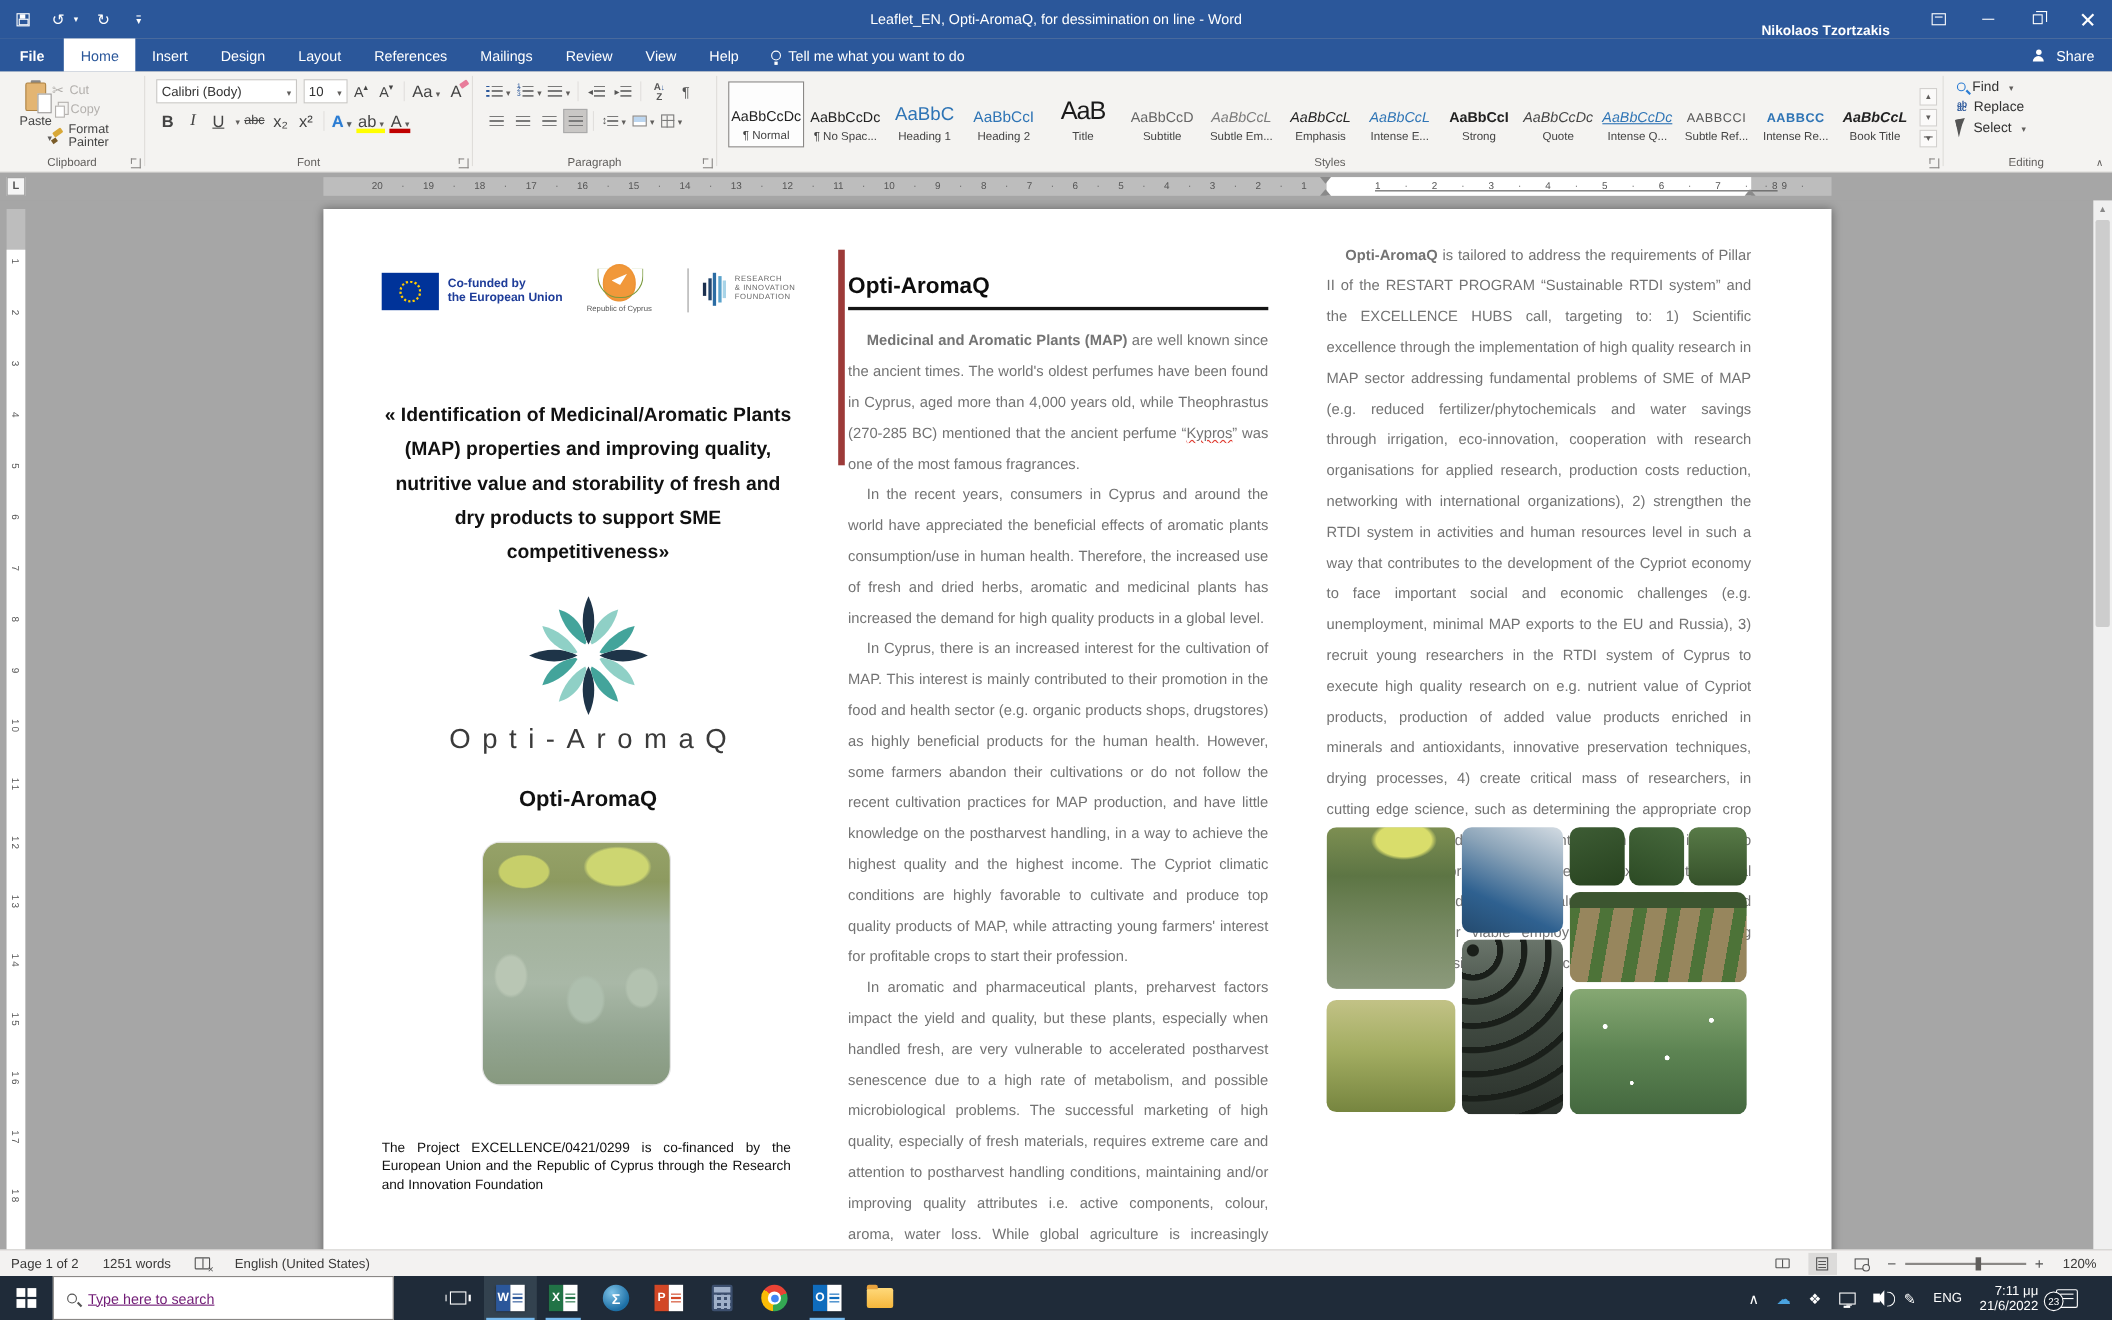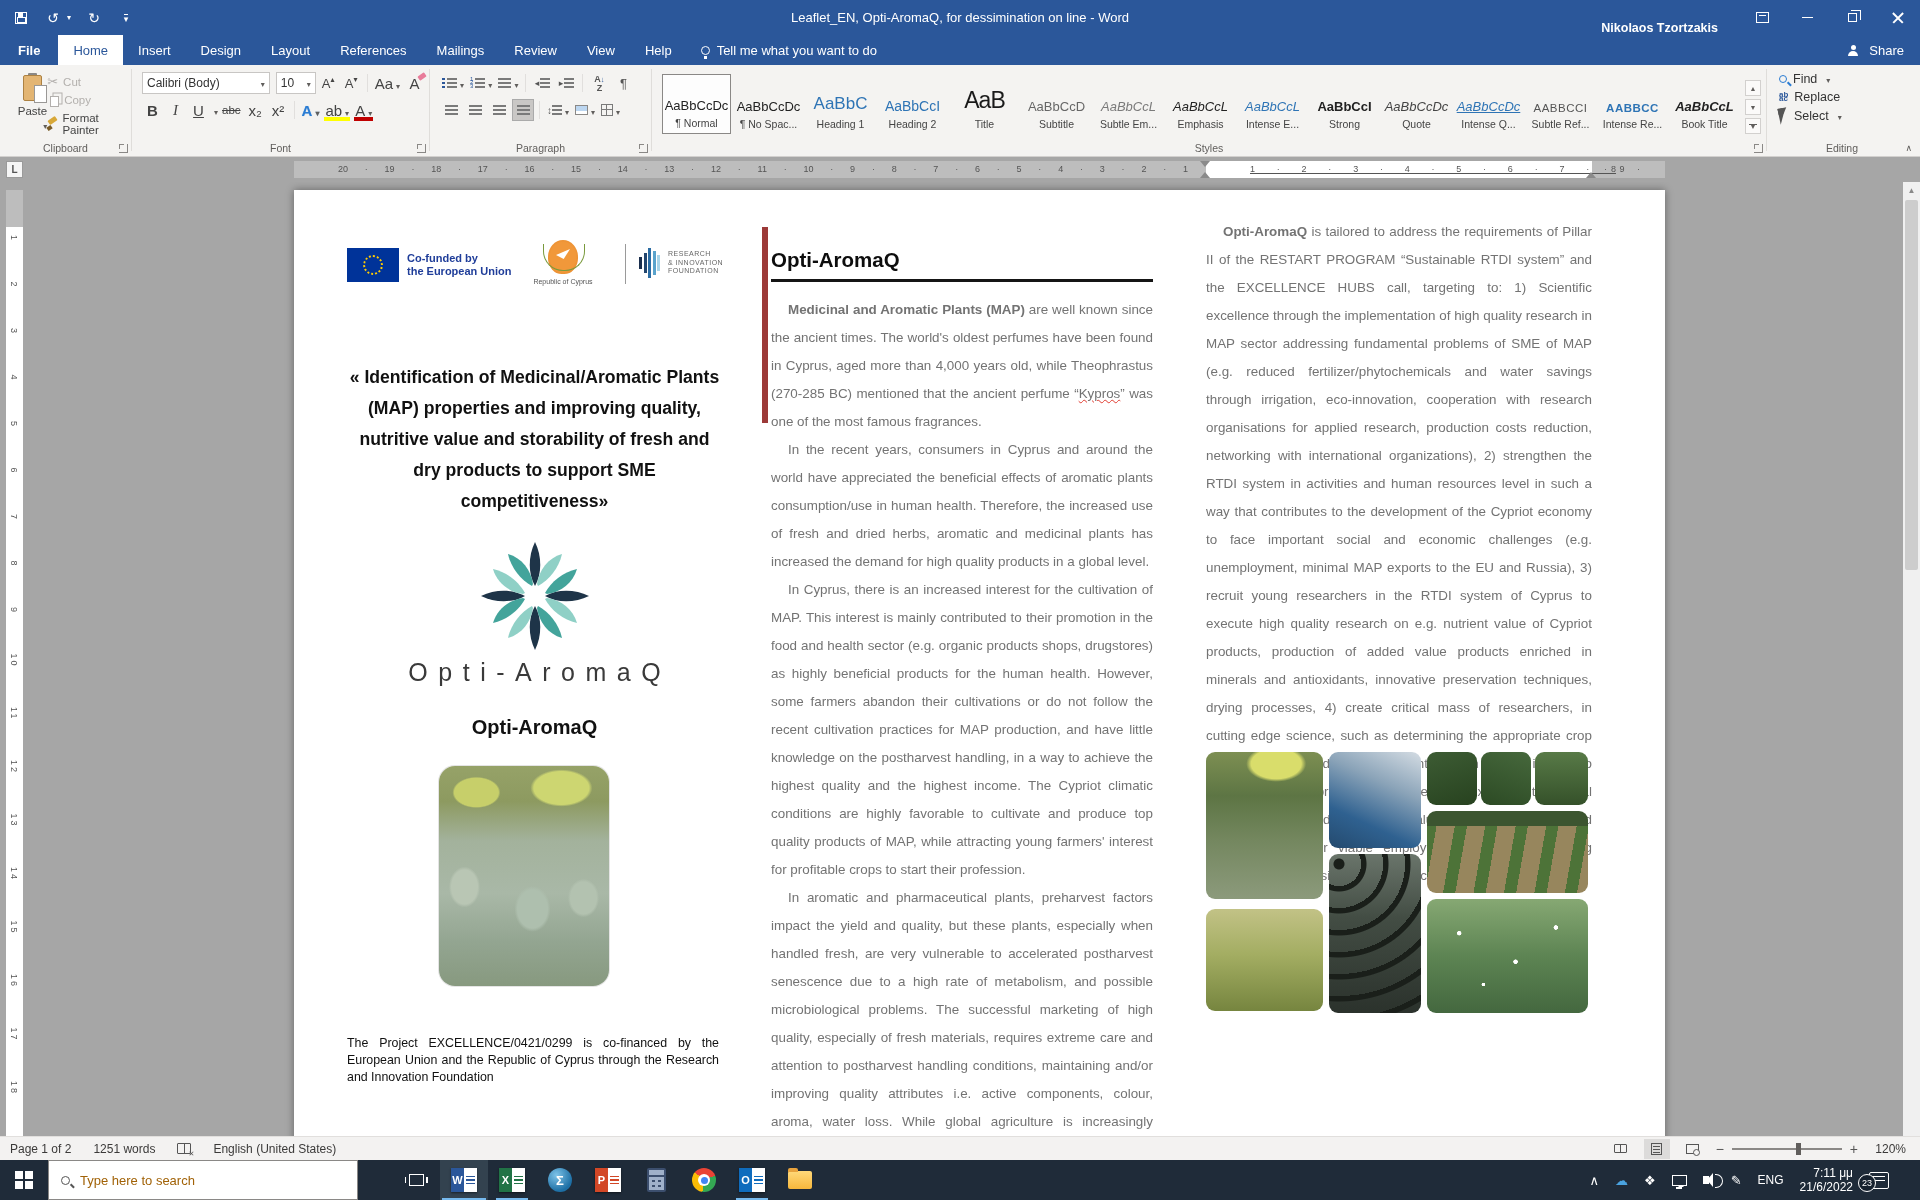--- a/index.html
+++ b/index.html
@@ -270,21 +270,21 @@
 
   
   .taskbar { position:absolute; top:1160px; left:0; width:100%; height:40px; background:#1f2b39;
     display:flex; align-items:stretch; }
   .startbtn { width:48px; display:flex; align-items:center; justify-content:center; }
   .winlogo { display:grid; grid-template-columns:8px 8px; grid-template-rows:8px 8px; gap:1.5px; }
   .winlogo i { background:#fff; }
   .searchbox { width:310px; background:#fff; border:1px solid #8a8886; display:flex; align-items:center; gap:10px; padding:0 12px; }
   .smag { width:9px; height:9px; border:1.6px solid #555; border-radius:50%; position:relative; }
   .smag:after { content:""; position:absolute; left:8px; top:8px; width:5px; height:1.6px; background:#555; transform:rotate(45deg); }
-  .searchtext { font-size:13px; color:#a16207; }
+  .searchtext { font-size:13px; color:#701a75;text-decoration:underline; }
   .tk-icons { display:flex; align-items:stretch; margin-left:34px; }
   .tki { width:48px; display:flex; align-items:center; justify-content:center; position:relative; }
   .tki.running:after { content:""; position:absolute; bottom:0; left:8px; right:8px; height:2.5px; background:#76b9ed; }
   .tki.active { background:#33424f; }
   .tki.active:after { left:2px; right:2px; }
   .tv-ic { width:15px; height:12px; border:1.5px solid #fff; position:relative; }
   .tv-ic:before { content:""; position:absolute; left:-5px; top:2px; width:1.5px; height:6px; background:#fff; }
   .tv-ic:after { content:""; position:absolute; right:-5px; top:2px; width:1.5px; height:6px; background:#fff; }
   .office-ic { display:flex; width:26px; height:24px; box-shadow:0 1px 2px rgba(0,0,0,.5); }
   .office-ic .lp { width:13px; color:#fff; font-size:11px; font-weight:bold; display:flex; align-items:center; justify-content:center; }

